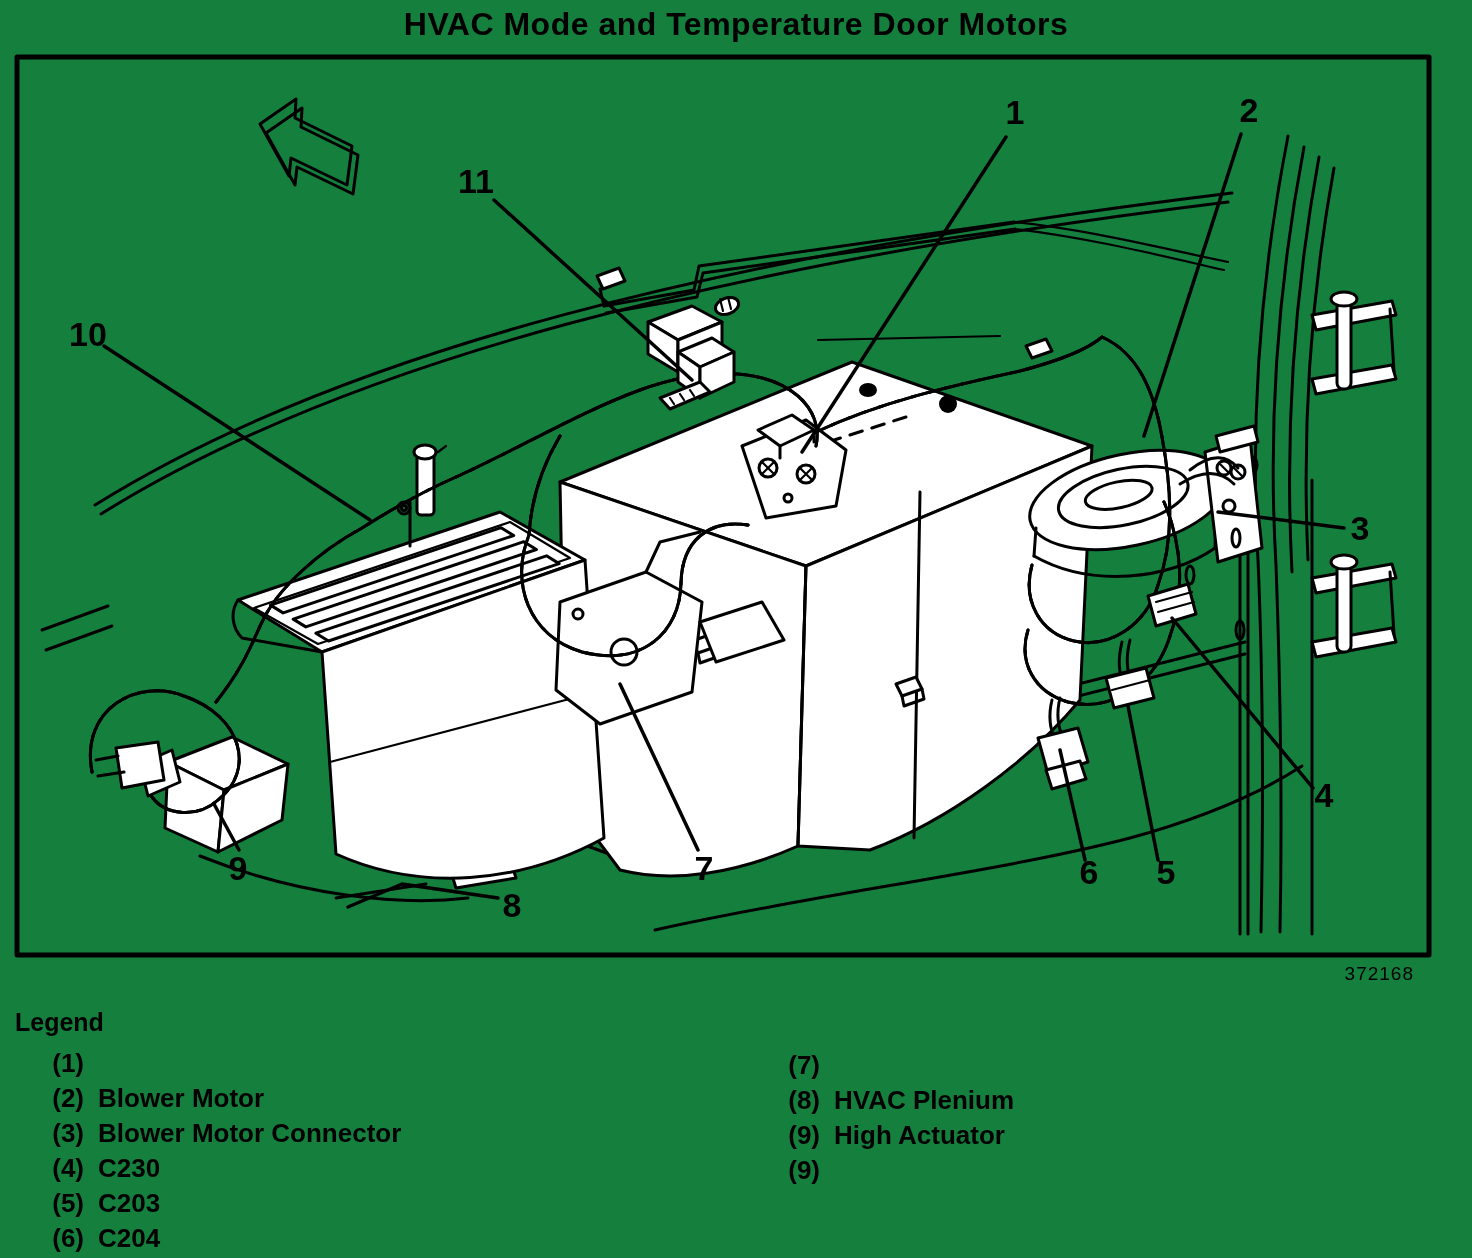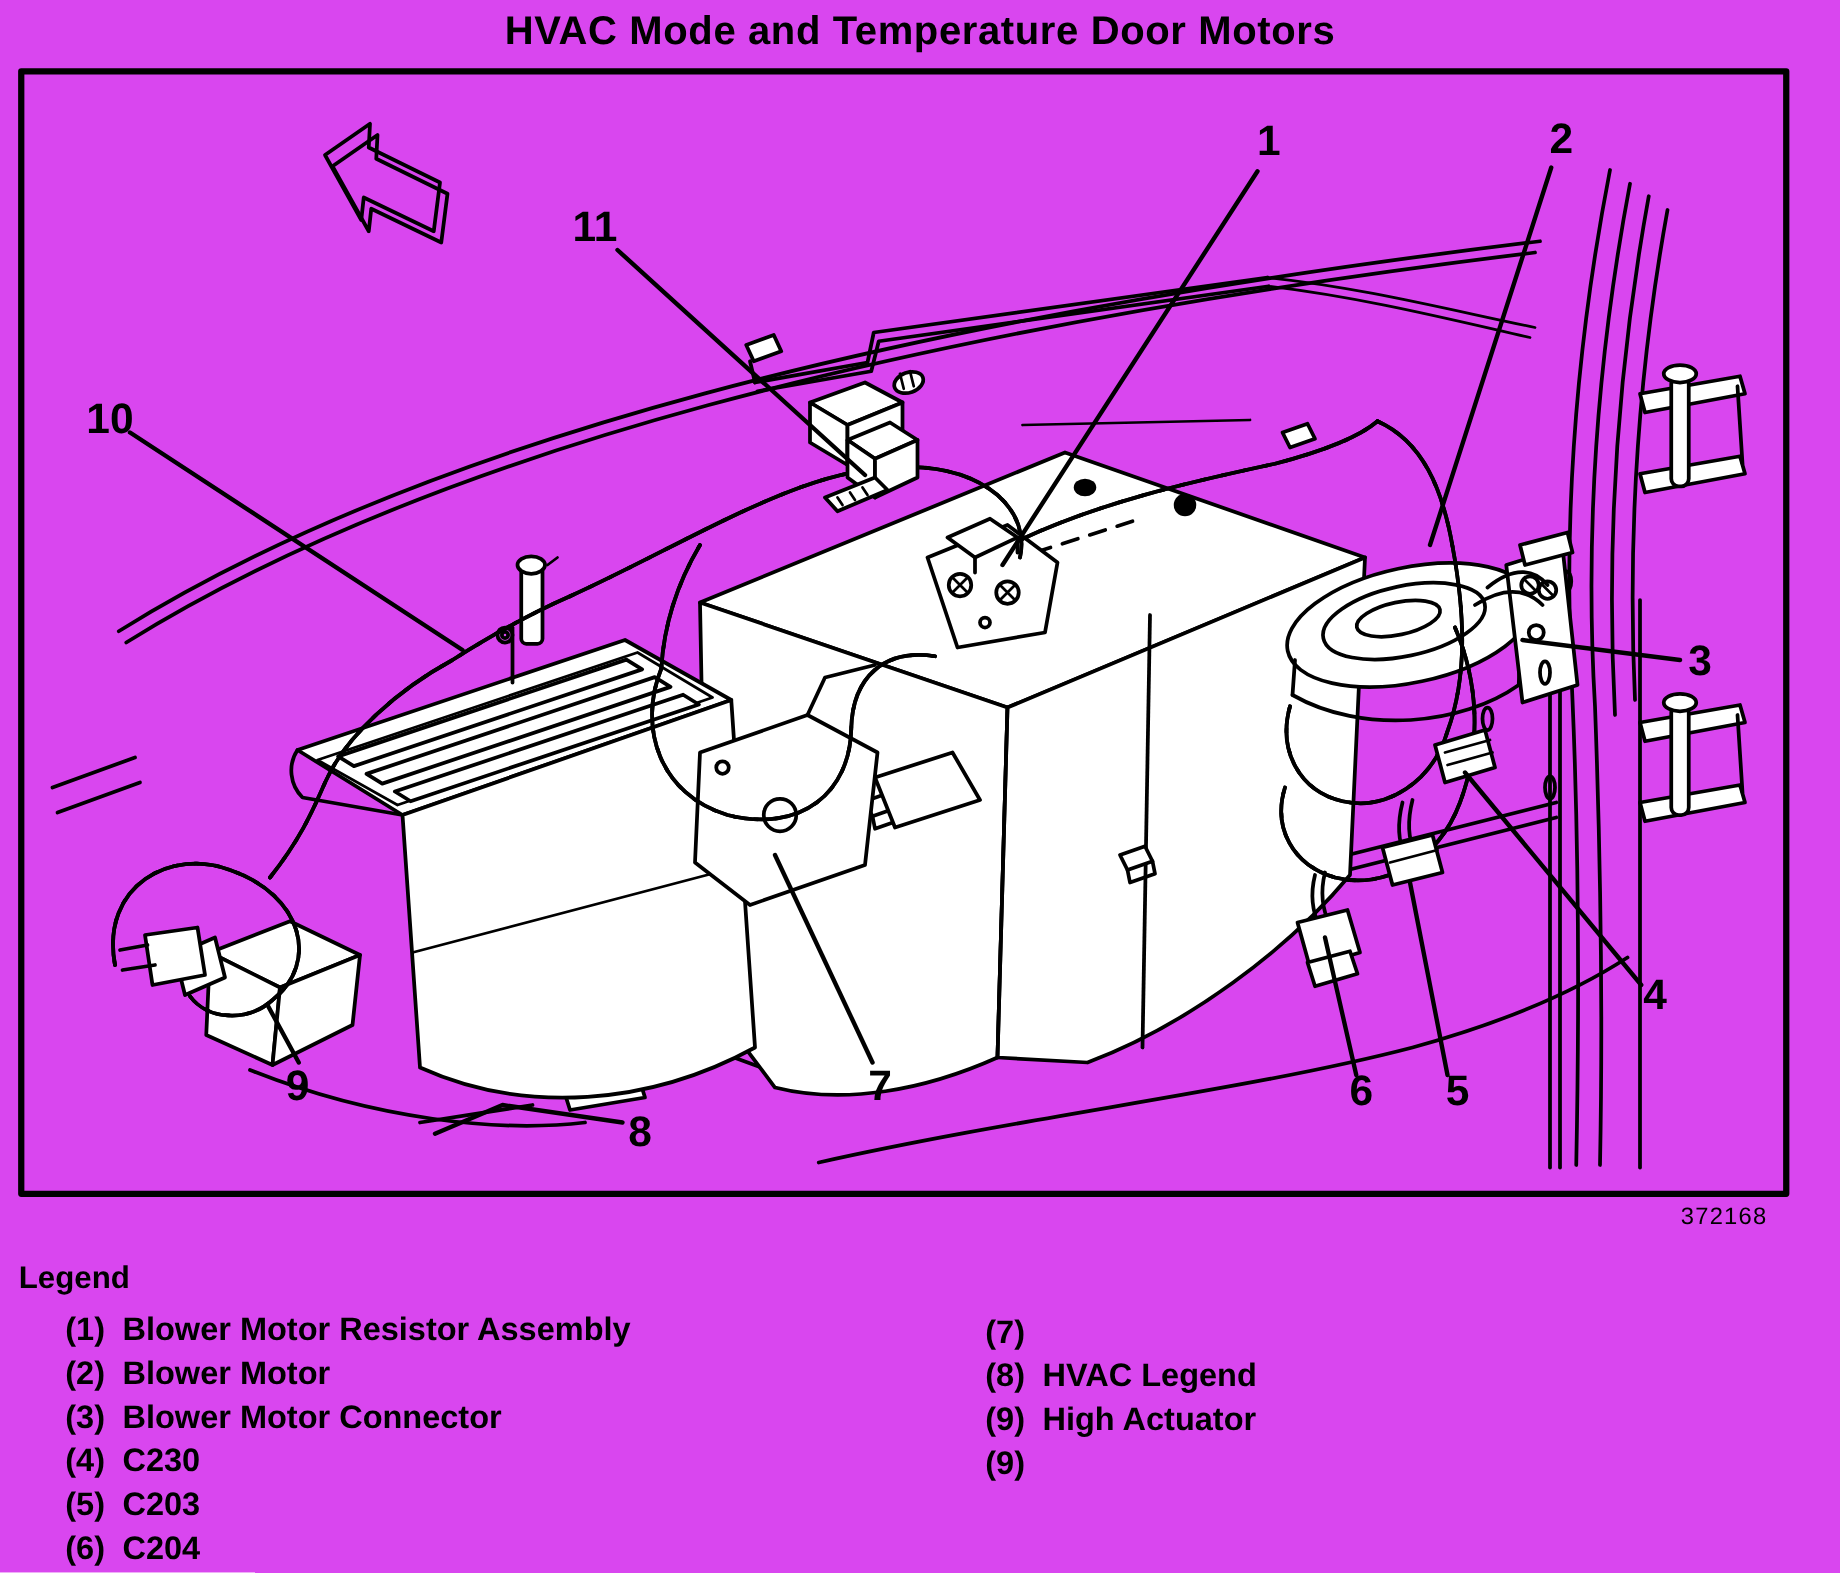--- a/index.html
+++ b/index.html
@@ -1,16 +1,16 @@
 <!DOCTYPE html>
 <html><head>
 <meta charset="utf-8">
 <style>
   html,body{margin:0;padding:0;background:#fff;}
-  .page{position:relative;width:1472px;height:1258px;background:#d946ef;
+  .page{position:relative;width:1472px;height:1258px;background:#15803d;
         font-family:"Liberation Sans",sans-serif;color:#000;overflow:hidden;}
   .title{position:absolute;top:6px;left:0;width:100%;text-align:center;
          font-size:32px;font-weight:bold;letter-spacing:.5px;}
   svg.diagram{position:absolute;left:0;top:0;}
   .figno{position:absolute;top:963px;right:58px;font-size:19px;font-weight:normal;letter-spacing:1px;}
   .legend-heading{position:absolute;left:15px;top:1008px;font-size:25px;font-weight:bold;}
   .legend-col{position:absolute;display:flex;flex-direction:column;}
   .col1{left:20px;top:1046px;}
   .col2{left:756px;top:1048px;}
   .legend-row{display:flex;height:35px;align-items:center;font-weight:bold;font-size:26px;white-space:nowrap;}
@@ -287,21 +287,20 @@
     </g>
   </svg>
 
   <div class="figno">372168</div>
 
   <div class="legend-heading">Legend</div>
 
   <div class="legend-col col1">
     <div class="legend-row">
       <span class="num">(1)</span>
-      <span class="lbl">Blower Motor Resistor Assembly</span>
     </div>
     <div class="legend-row">
       <span class="num">(2)</span>
       <span class="lbl">Blower Motor</span>
     </div>
     <div class="legend-row">
       <span class="num">(3)</span>
       <span class="lbl">Blower Motor Connector</span>
     </div>
     <div class="legend-row">
@@ -317,21 +316,21 @@
       <span class="lbl">C204</span>
     </div>
   </div>
 
   <div class="legend-col col2">
     <div class="legend-row">
       <span class="num">(7)</span>
     </div>
     <div class="legend-row">
       <span class="num">(8)</span>
-      <span class="lbl">HVAC Legend</span>
+      <span class="lbl">HVAC Plenium</span>
     </div>
     <div class="legend-row">
       <span class="num">(9)</span>
       <span class="lbl">High Actuator</span>
     </div>
     <div class="legend-row">
       <span class="num">(9)</span>
     </div>
   </div>
 

